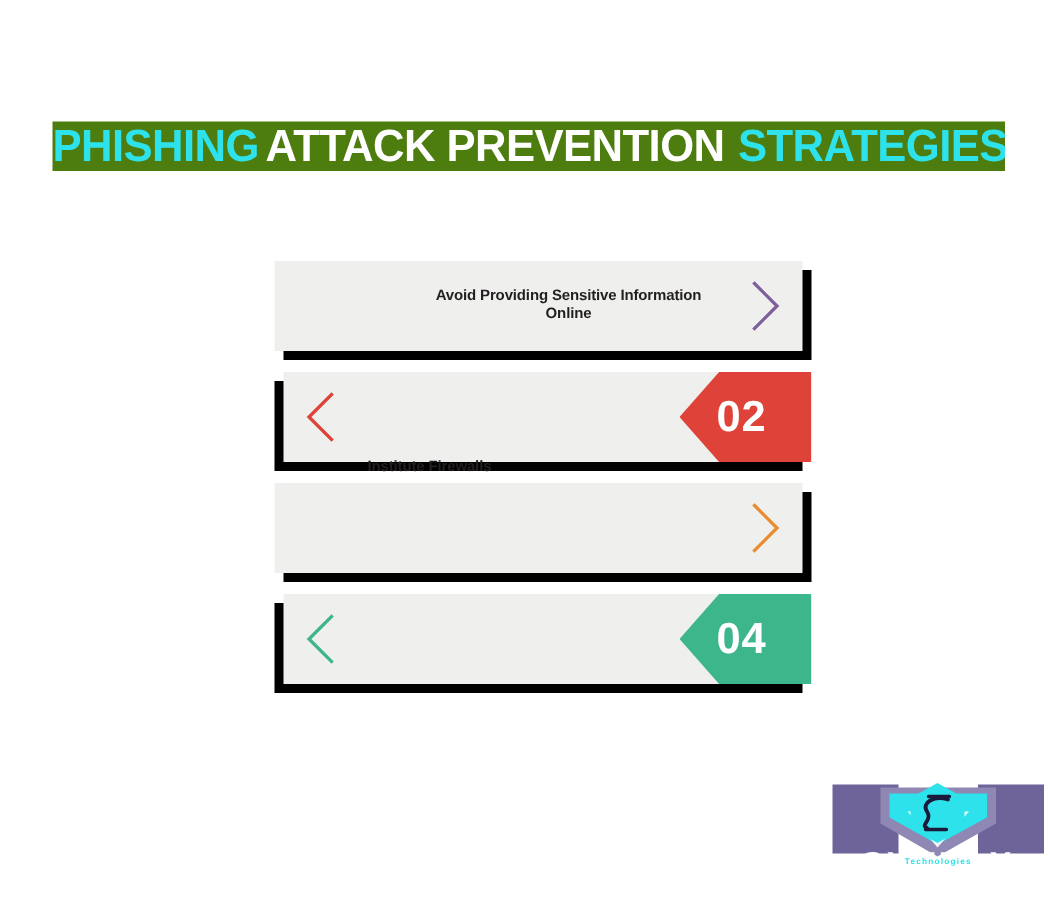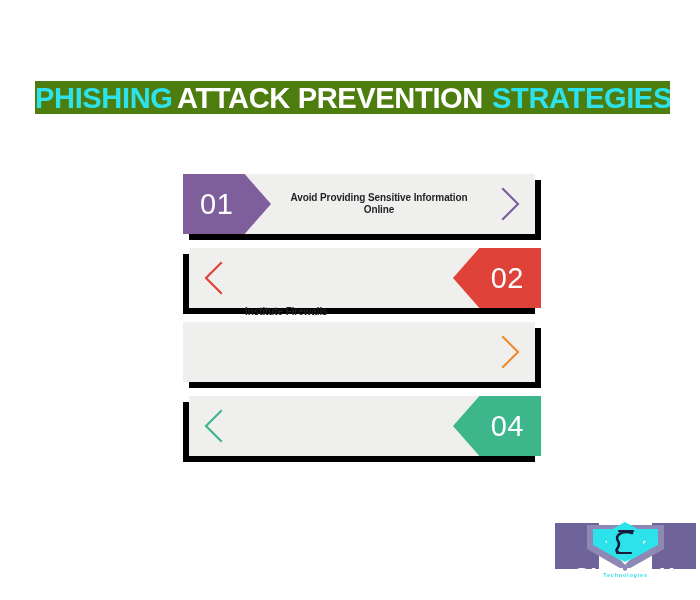--- a/index.html
+++ b/index.html
@@ -91,23 +91,24 @@
   .badge.left {
     left: 0;
     justify-content: flex-start;
     padding-left: 17px;
     box-sizing: border-box;
     clip-path: polygon(0 0, 70% 0, 100% 50%, 70% 100%, 0 100%);
   }
   .badge.right {
     right: 0;
     justify-content: flex-end;
-    padding-right: 17px;
+    padding-right: 30px;
     box-sizing: border-box;
     clip-path: polygon(30% 0, 100% 0, 100% 100%, 30% 100%, 0 50%);
+    font-weight: bold;
   }
 
   .step-text {
     position: absolute;
     top: 0;
     height: 60px;
     display: flex;
     align-items: center;
     font-size: 10px;
     font-weight: bold;
@@ -172,23 +173,20 @@
   <span class="tword t-plain">ATTACK PREVENTION</span>
   <span class="tspace"></span>
   <span class="tword t-accent">STRATEGIES</span>
 </div>
 
 <div id="steps">
 
   <div class="step-row" style="top:0px;">
     <div class="shadow ltr"></div>
     <div class="bar ltr">
-      <div class="badge left" style="background:#7E5F9B;">
-        <span>01</span>
-      </div>
       <div class="step-text ltr">Avoid Providing Sensitive Information Online</div>
       <div class="chev at-right">
         <svg width="22" height="34" viewBox="0 0 22 34" fill="none">
           <path d="M3 2 L18 17 L3 32" stroke="#7E5F9B" stroke-width="2.2" fill="none" stroke-linecap="square"></path>
         </svg>
       </div>
     </div>
   </div>
 
   <div class="step-row" style="top:74px;">

